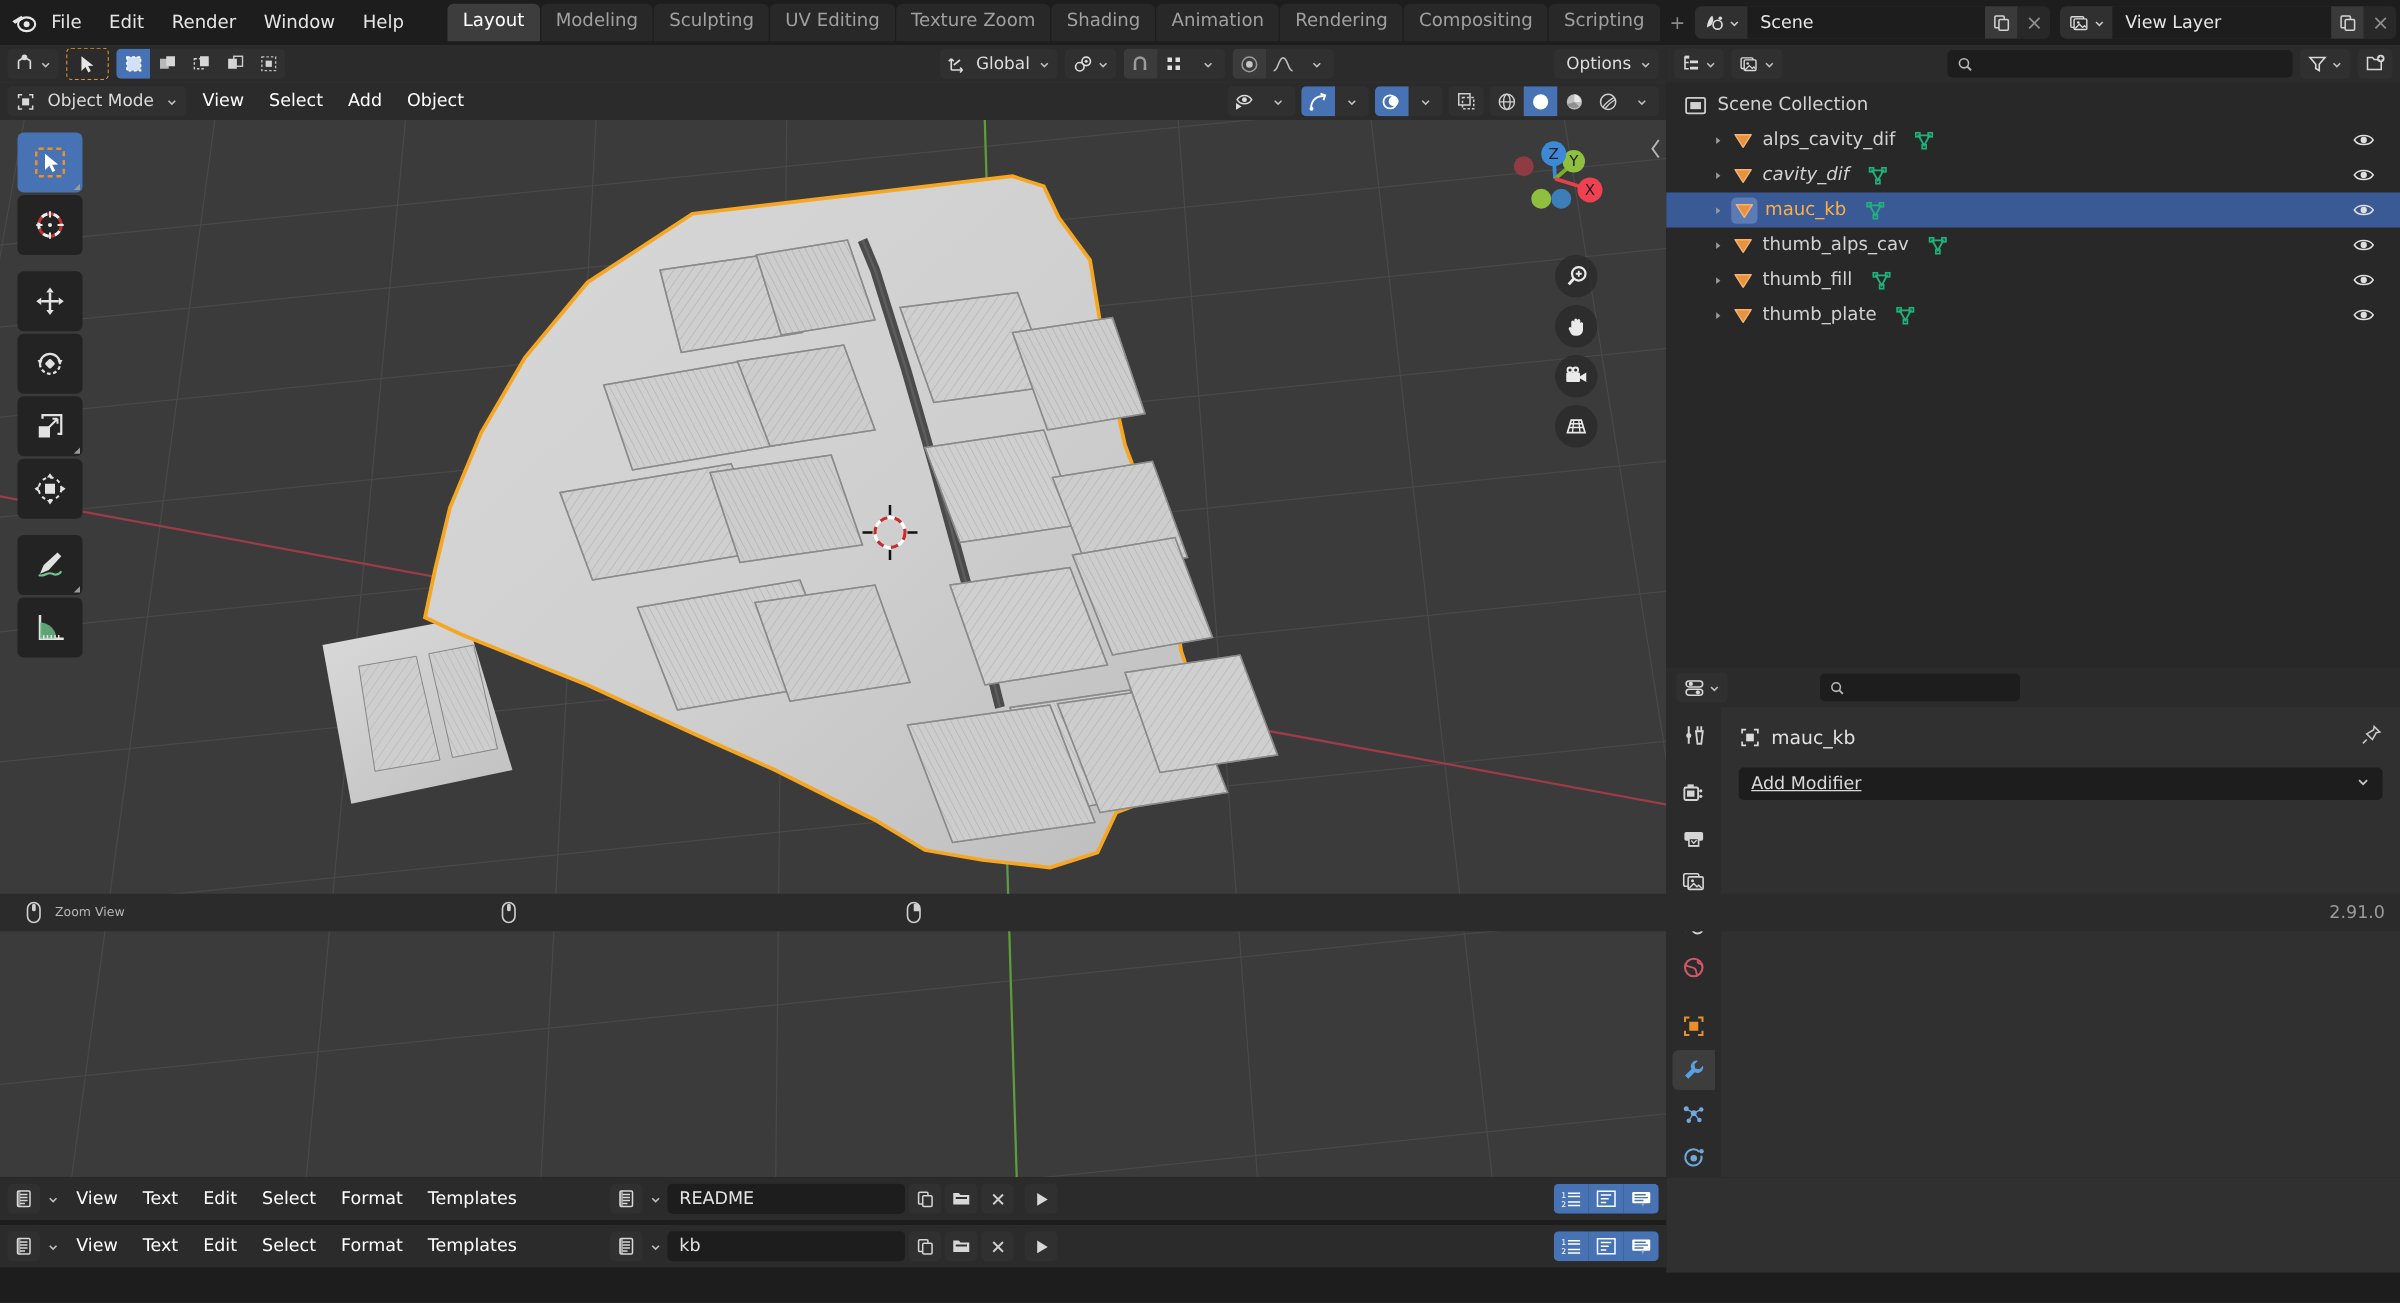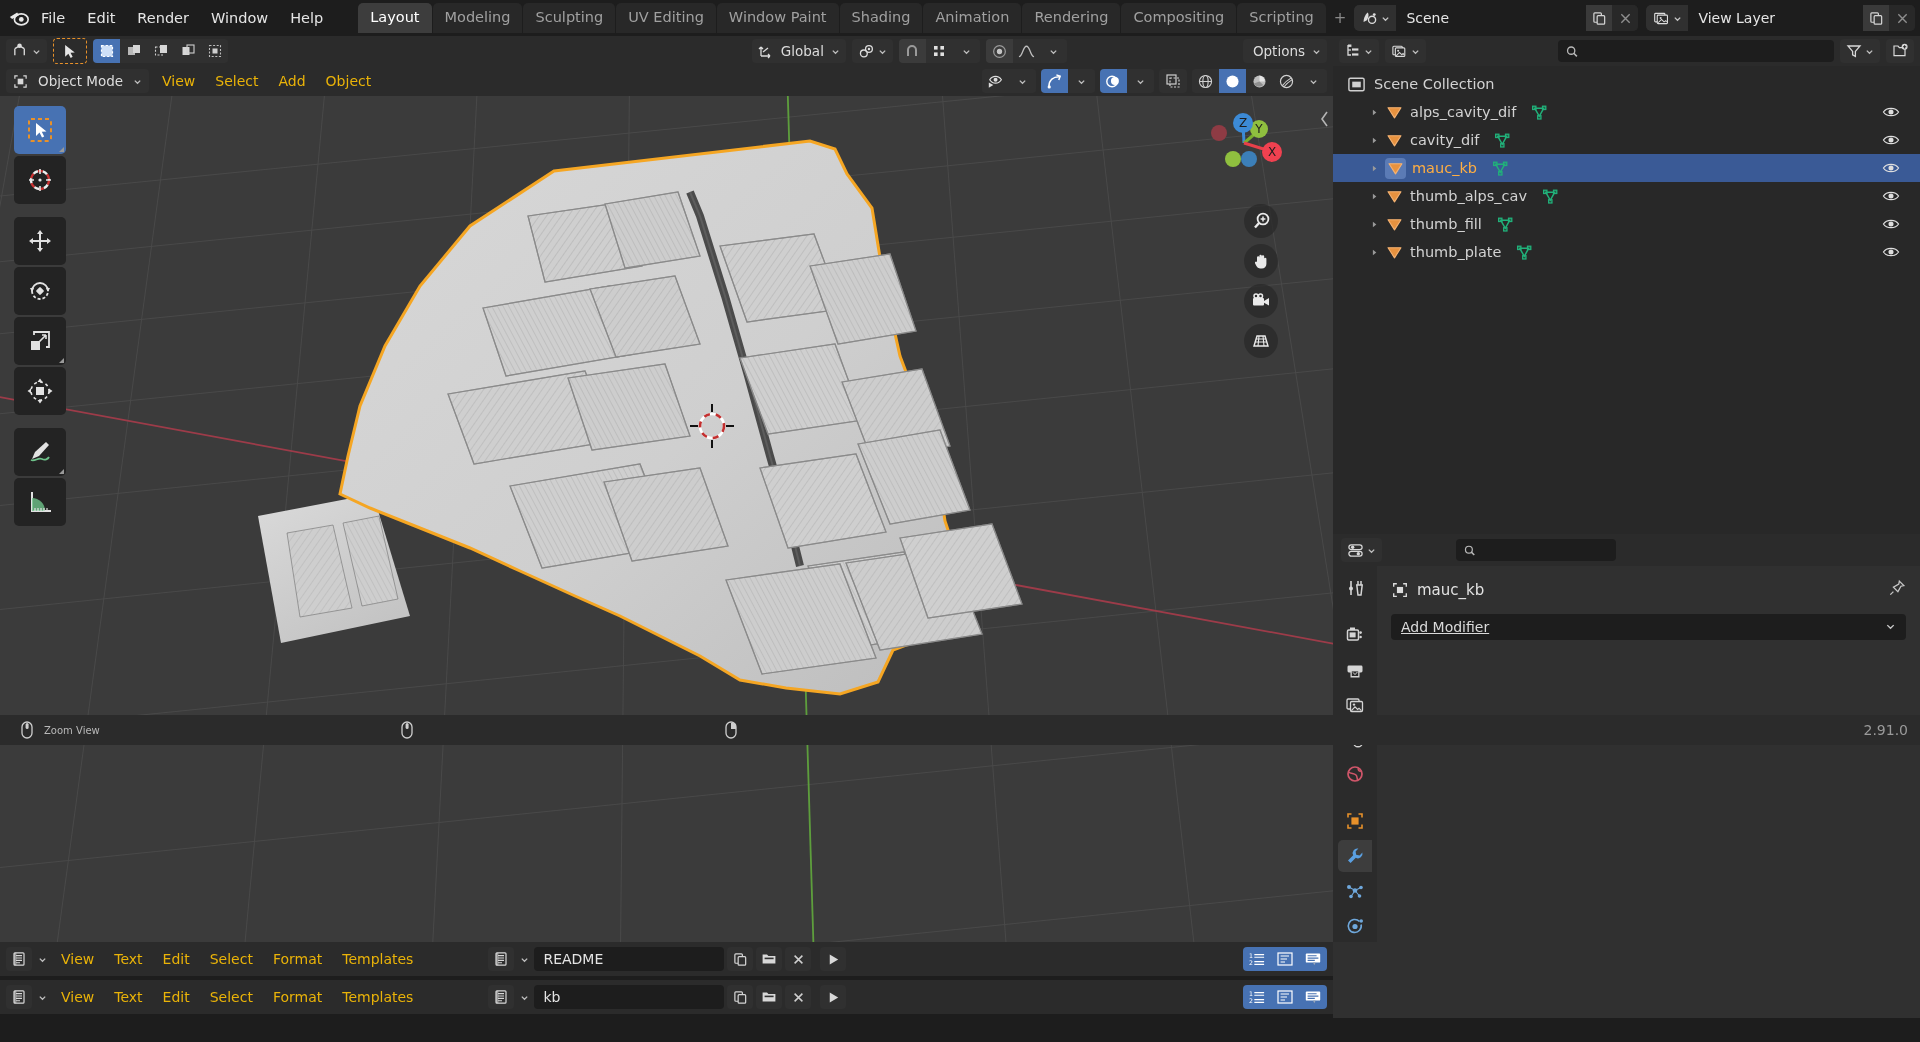--- a/index.html
+++ b/index.html
@@ -60,21 +60,21 @@
   }
   .hbtn {
     height:24px; display:flex; align-items:center; justify-content:center;
     background:#303030; border-radius:4px; padding:0 6px; gap:3px;
   }
   .hgroup { display:flex; height:24px; background:#303030; border-radius:4px; overflow:hidden; }
   .hgroup .seg { width:27px; height:24px; display:flex; align-items:center; justify-content:center; background:#303030;}
   .hgroup .seg.on { background:#4772b3; }
   .hgroup .seg.mid { background:#3b3b3b; }
   .hlabel { color:#dcdcdc; font-size:13.5px; padding:0 4px; white-space:nowrap; }
-  .hmenu { color:#eab308; font-size:14px; padding:3px 9px; border-radius:4px; white-space:nowrap;}
+  .hmenu { color:#ffffff; font-size:14px; padding:3px 9px; border-radius:4px; white-space:nowrap;}
   .mode-btn {
     display:flex; align-items:center; gap:6px; height:24px; background:#303030;
     border-radius:4px; padding:0 7px;
   }
 
   .vp-canvas { position:absolute; left:0; top:60px; width:1333px; height:846px; overflow:hidden; }
 
   .vp-text { position:absolute; left:88px; top:74px; pointer-events:none; }
   .vp-text div { color:#e8e8e8; font-size:14px; line-height:25px; text-shadow:0 1px 2px rgba(0,0,0,.7); }
 
@@ -181,21 +181,21 @@
         <div class="menu-item">Edit</div>
         <div class="menu-item">Render</div>
         <div class="menu-item">Window</div>
         <div class="menu-item">Help</div>
       </div>
     <div class="wsp-tabs" id="wsp-tabs">
         <div class="wsp-tab active">Layout</div>
         <div class="wsp-tab">Modeling</div>
         <div class="wsp-tab">Sculpting</div>
         <div class="wsp-tab">UV Editing</div>
-        <div class="wsp-tab">Window Paint</div>
+        <div class="wsp-tab">Texture Zoom</div>
         <div class="wsp-tab">Shading</div>
         <div class="wsp-tab">Animation</div>
         <div class="wsp-tab">Rendering</div>
         <div class="wsp-tab">Compositing</div>
         <div class="wsp-tab">Scripting</div>
       </div>
     <span class="wsp-plus">+</span>
 
     <div class="topbar-right">
       <div class="id-block">
@@ -854,21 +854,21 @@
                 <rect x="8.1" y="13.4" width="3.4" height="3.4" fill="none" stroke="#21b17a" stroke-width="1.4"></rect>
               </svg>
             </span>
             <span class="out-eye">
               <svg width="18" height="14" viewBox="0 0 20 14">
                 <path d="M1.6 7 C5 1.6 15 1.6 18.4 7 C15 12.4 5 12.4 1.6 7 Z" fill="none" stroke="#dedede" stroke-width="1.3"></path>
                 <circle cx="10" cy="7" r="2.8" fill="#dedede"></circle>
               </svg>
             </span>
           </div>
-          <div class="out-row" style="padding-left: 30px;">
+          <div class="out-row" style="padding-left: 30px; font-style: italic;">
             <span class="out-disc">
               <svg width="9" height="9" viewBox="0 0 10 10">
                 <path d="M3.2 2 L7 5 L3.2 8 Z" fill="#9a9a9a"></path>
               </svg>
             </span>
             <span style="display: flex; margin-right: 6px;">
               <svg width="19" height="19" viewBox="0 0 20 20">
                 <path d="M3.2 5 L16.8 5 L10 15.6 Z" fill="#e7923f" stroke="#f5b271" stroke-width="1.2" stroke-linejoin="round"></path>
               </svg>
             </span>

